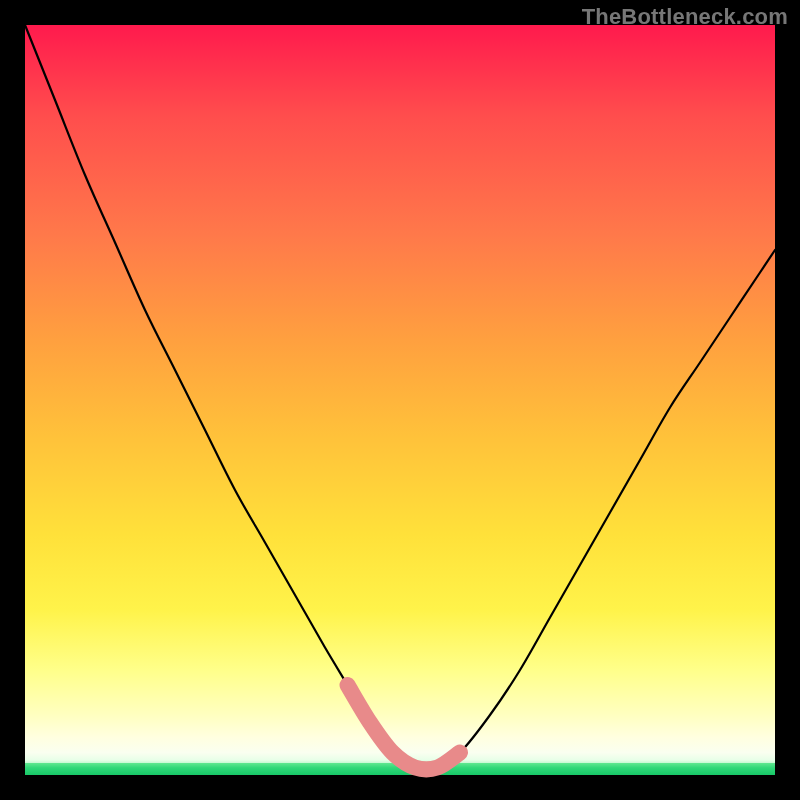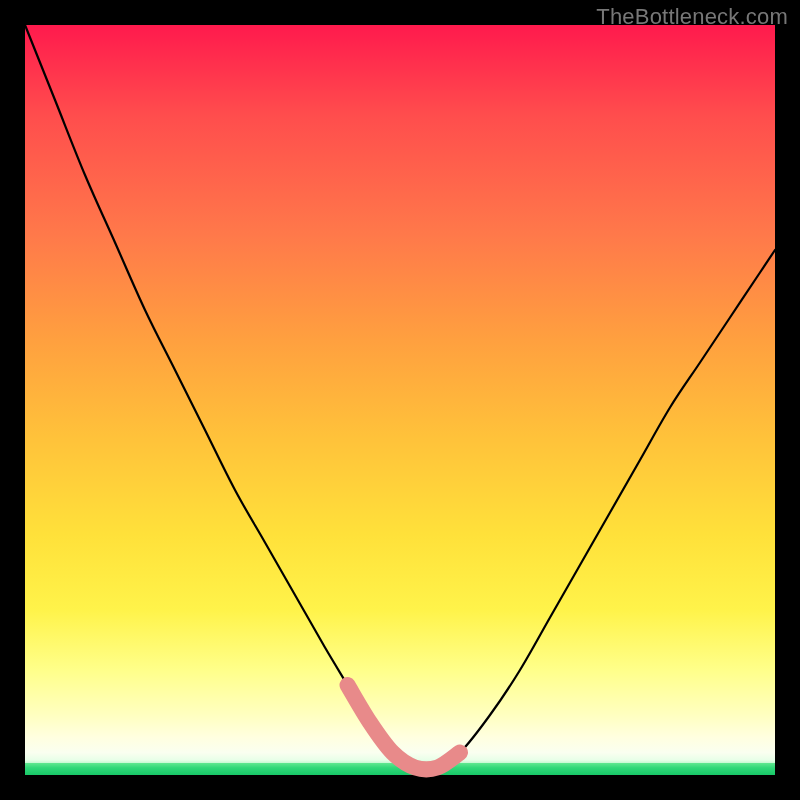--- a/index.html
+++ b/index.html
@@ -53,21 +53,21 @@
       #30d878 40%,
       #18c868 100%
     );
   }
   .watermark {
     position: absolute;
     top: 4px;
     right: 12px;
     color: #777;
     font-size: 22px;
-    font-weight: 400;
+    font-weight: 700;
     letter-spacing: 0.2px;
     user-select: none;
   }
   svg.curve {
     position: absolute;
     left: 25px;
     top: 25px;
     width: 750px;
     height: 750px;
     overflow: visible;

